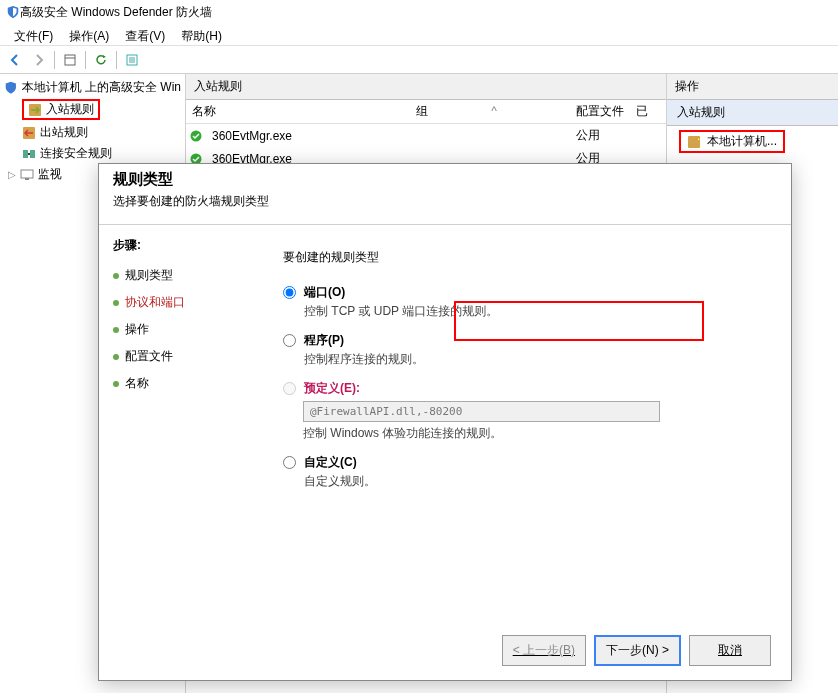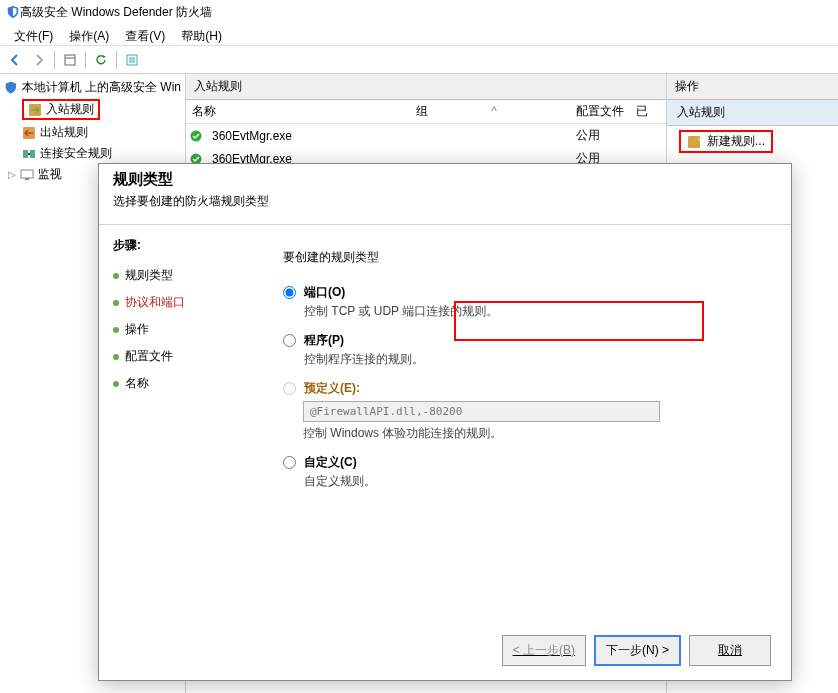--- a/index.html
+++ b/index.html
@@ -198,21 +198,21 @@
 
   <div class="actions-pane">
     <div class="actions-header">操作</div>
     <div class="actions-subhdr">入站规则</div>
     <div class="action-item">
       <span class="red-box" style="display:flex;align-items:center;gap:6px;padding:1px 6px;">
         <span class="ic-small"><svg viewBox="0 0 14 14">
               <rect x="1" y="1" width="12" height="12" fill="#d4a24a" rx="1"></rect>
               <polygon points="11,3 13,5 11,5" fill="#ff0"></polygon>
             </svg></span>
-        <span>新建规则...</span>
+        <span>本地计算机...</span>
       </span>
     </div>
     <div class="action-item">
       <span class="ic-small"><svg viewBox="0 0 14 14">
             <polygon points="2,2 12,2 8,7 8,12 6,10 6,7" fill="none" stroke="#666"></polygon>
           </svg></span>
       <span>按配置文件筛选</span>
     </div>
   </div>
 </div>
@@ -260,21 +260,21 @@
           <input type="radio" name="rtype" style="">
           <div>
             <span class="lbl">程序(P)</span>
             <span class="sub">控制程序连接的规则。</span>
           </div>
         </div>
         <div class="red-frame-abs" style="left:195px;top:76px;width:250px;height:40px;"></div>
         <div class="radio-row">
           <input type="radio" name="rtype" disabled="" style="">
           <div>
-            <span class="lbl" style="color:#a16207">预定义(E):</span>
+            <span class="lbl" style="color:#be185d">预定义(E):</span>
           </div>
         </div>
         <div class="predef-select">@FirewallAPI.dll,-80200</div>
         <div style="margin-left:20px;margin-top:3px;color:#444">控制 Windows 体验功能连接的规则。</div>
         <div class="radio-row">
           <input type="radio" name="rtype" style="">
           <div>
             <span class="lbl">自定义(C)</span>
             <span class="sub">自定义规则。</span>
           </div>

